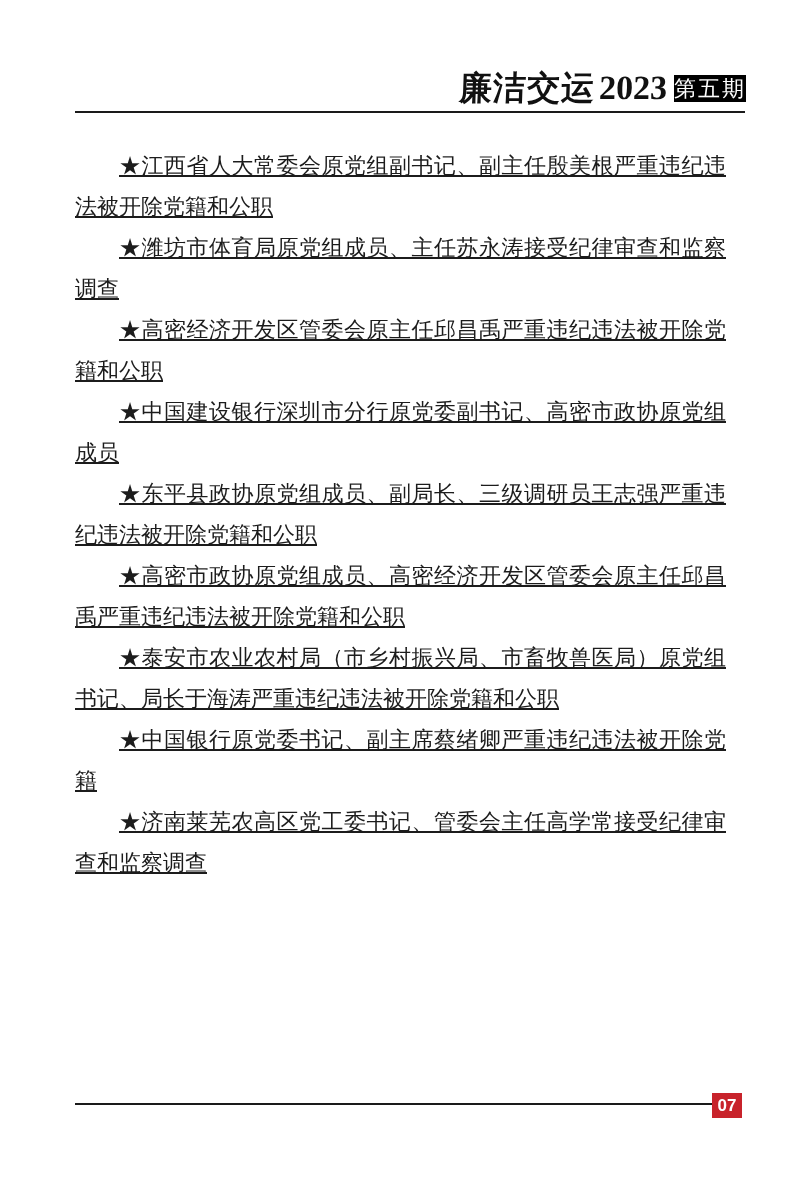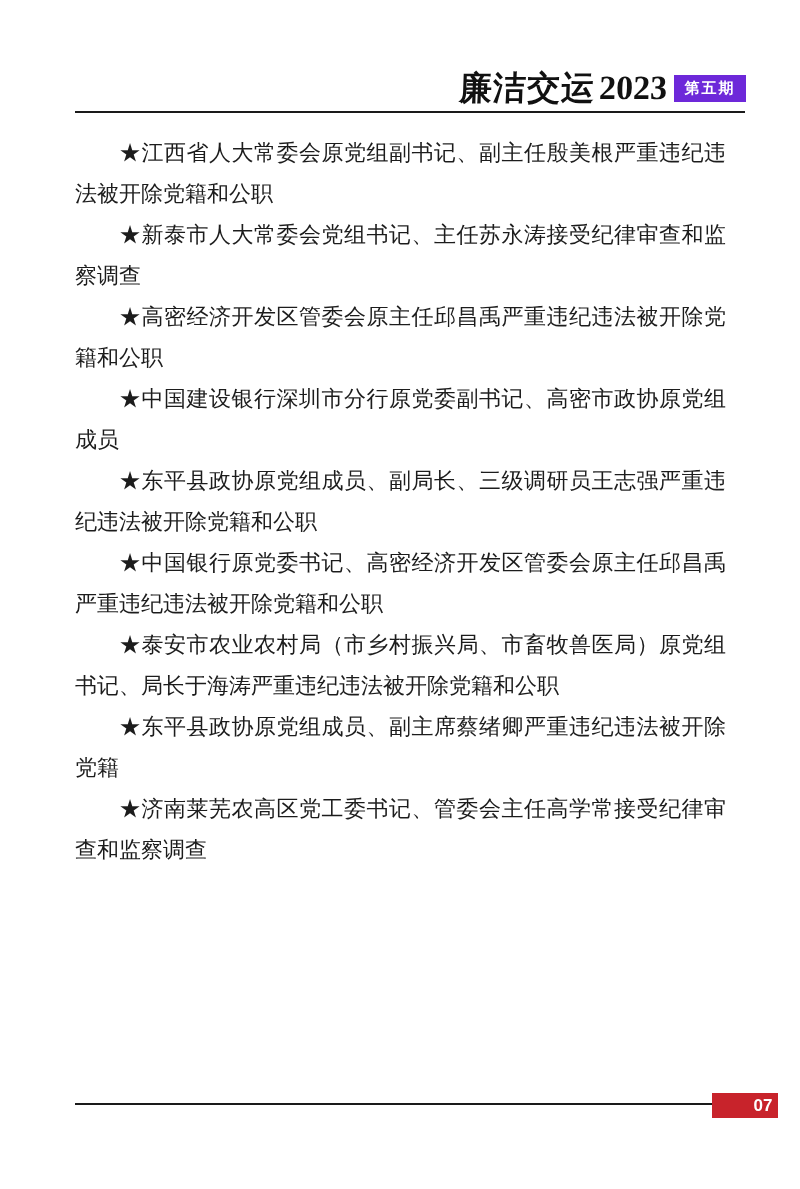--- a/index.html
+++ b/index.html
@@ -38,45 +38,46 @@
     font-size: 34px;
     letter-spacing: 0;
     margin-left: 4px;
   }
   .issue-badge {
     display: flex;
     align-items: center;
     justify-content: center;
     width: 72px;
     height: 27px;
-    background: #6d28d9;
+    background: #000000;
     color: #ffffff;
-    font-size: 15px;
-    font-weight: bold;
+    font-size: 22px;
+    font-weight: normal;
     letter-spacing: 2px;
   }
   .header-rule {
     position: absolute;
     top: 111px;
     left: 75px;
     width: 670px;
     height: 2px;
     background: #1a1a1a;
   }
   
   .doc-body {
     position: absolute;
-    top: 132px;
+    top: 145px;
     left: 75px;
     width: 651px;
     font-size: 22px;
     line-height: 41px;
     color: #1c1c1c;
     text-align: justify;
     text-justify: inter-character;
+    text-decoration: underline;
   }
   .doc-body p {
     margin: 0;
     padding: 0;
     text-indent: 2em;
   }
   
   .footer-rule {
     position: absolute;
     top: 1103px;
@@ -92,21 +93,20 @@
     width: 30px;
     height: 25px;
     background: #c8232b;
     color: #ffffff;
     font-size: 17px;
     font-weight: bold;
     display: flex;
     align-items: center;
     justify-content: center;
     font-family: "Liberation Sans", sans-serif;
-    padding-left: 36px;
   }
 </style>
 </head>
 <body>
 
 <div class="page">
 
   <div class="header-row">
     <div class="journal-title">
       <span class="cn">廉洁交运</span><span class="year">2023</span>
@@ -115,34 +115,34 @@
   </div>
 
   <div class="header-rule"></div>
 
   <div class="doc-body">
 
       <p>★江西省人大常委会原党组副书记、副主任殷美根严重违纪违法被开除党籍和公职</p>
 
 
 
-      <p>★新泰市人大常委会党组书记、主任苏永涛接受纪律审查和监察调查</p>
+      <p>★潍坊市体育局原党组成员、主任苏永涛接受纪律审查和监察调查</p>
 
       <p>★高密经济开发区管委会原主任邱昌禹严重违纪违法被开除党籍和公职</p>
 
       <p>★中国建设银行深圳市分行原党委副书记、高密市政协原党组成员</p>
 
       <p>★东平县政协原党组成员、副局长、三级调研员王志强严重违纪违法被开除党籍和公职</p>
 
 
-      <p>★中国银行原党委书记、高密经济开发区管委会原主任邱昌禹严重违纪违法被开除党籍和公职</p>
+      <p>★高密市政协原党组成员、高密经济开发区管委会原主任邱昌禹严重违纪违法被开除党籍和公职</p>
 
       <p>★泰安市农业农村局（市乡村振兴局、市畜牧兽医局）原党组书记、局长于海涛严重违纪违法被开除党籍和公职</p>
 
-      <p>★东平县政协原党组成员、副主席蔡绪卿严重违纪违法被开除党籍</p>
+      <p>★中国银行原党委书记、副主席蔡绪卿严重违纪违法被开除党籍</p>
 
 
       <p>★济南莱芜农高区党工委书记、管委会主任高学常接受纪律审查和监察调查</p>
     </div>
 
   <div class="footer-rule"></div>
 
   <div class="page-number-badge">07</div>
 
 </div>

